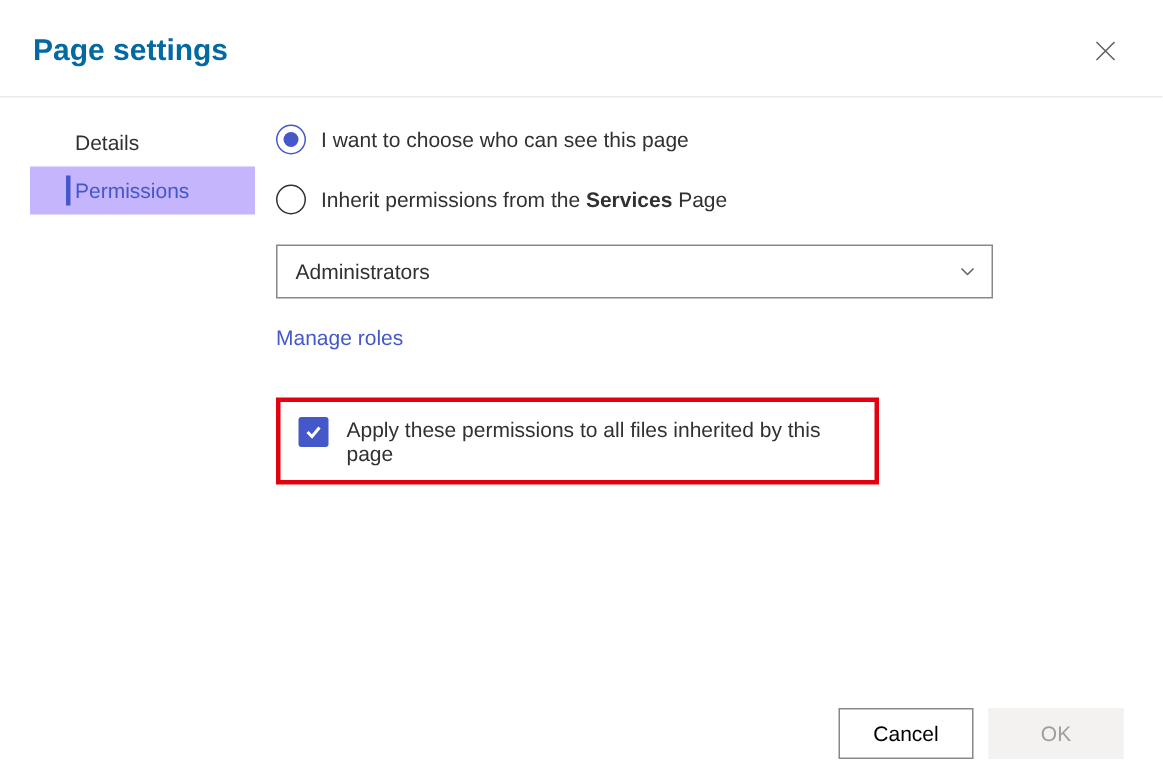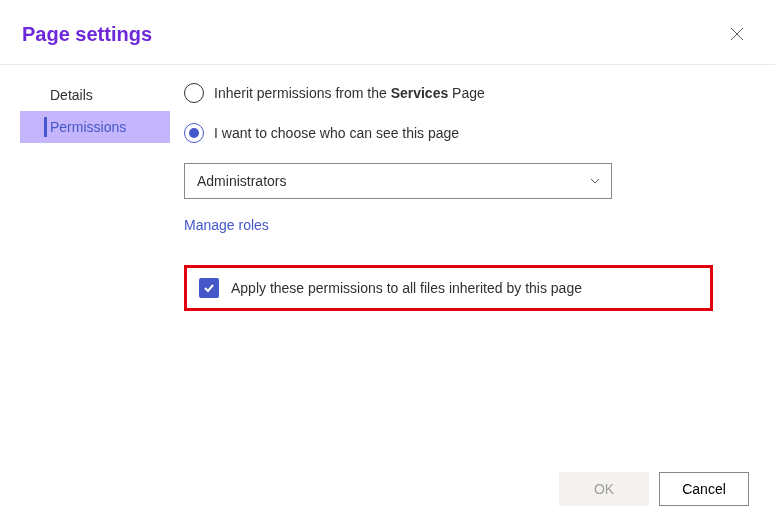--- a/index.html
+++ b/index.html
@@ -17,21 +17,21 @@
     .header {
       padding: 18px 22px 14px 22px;
       border-bottom: 1px solid #edebe9;
       display: flex;
       align-items: center;
       justify-content: space-between;
     }
     .title {
       font-size: 20px;
       font-weight: 600;
-      color: #6d28d9;
+      color: #0369a1;
     }
     .close-btn {
       width: 32px;
       height: 32px;
       display: flex;
       align-items: center;
       justify-content: center;
       cursor: pointer;
       color: #605e5c;
     }
@@ -93,21 +93,21 @@
     .radio.selected::after {
       content: "";
       width: 10px;
       height: 10px;
       background: #4558C9;
       border-radius: 50%;
     }
     .radio-label { cursor: pointer; }
     .radio-label b { font-weight: 600; }
     .select {
-      width: 428px;
+      width: 478px;
       height: 36px;
       border: 1px solid #8a8886;
       display: flex;
       align-items: center;
       justify-content: space-between;
       padding: 0 10px 0 12px;
       cursor: pointer;
       margin-bottom: 18px;
     }
     .chevron {
@@ -115,23 +115,22 @@
     }
     .link {
       color: #4558C9;
       cursor: pointer;
       display: inline-block;
       margin-bottom: 32px;
     }
     .highlight-box {
       border: 3px solid #e3000f;
       padding: 10px 12px;
-      width: 529px;
-      display: flex;
-      align-items: center;
+      width: 402px;
+      display: flex;
       gap: 12px;
     }
     .checkbox {
       width: 20px;
       height: 20px;
       background: #4558C9;
       display: inline-flex;
       align-items: center;
       justify-content: center;
       flex-shrink: 0;
@@ -176,29 +175,29 @@
 
 <div class="body">
   <div class="tabs">
     <div class="tab">Details</div>
     <div class="tab selected">Permissions</div>
   </div>
 
   <div class="content">
 
     <div class="radio-row">
+      <span class="radio selected"></span>
+      <span class="radio-label">I want to choose who can see this page</span>
+    </div>
+
+    <div class="radio-row">
       <span class="radio"></span>
       <span class="radio-label">
         <span>Inherit permissions from the </span><b>Services</b><span> Page</span>
       </span>
-    </div>
-
-    <div class="radio-row">
-      <span class="radio selected"></span>
-      <span class="radio-label">I want to choose who can see this page</span>
     </div>
 
     <div class="select">
       <span>Administrators</span>
       <svg class="chevron" width="12" height="12" viewBox="0 0 12 12">
           <path d="M2 4 L6 8 L10 4" stroke="currentColor" stroke-width="1" fill="none"></path>
         </svg>
     </div>
 
     <span class="link">Manage roles</span>
@@ -209,15 +208,15 @@
             <path d="M3 7 L6 10 L11 4" stroke="currentColor" stroke-width="2" fill="none"></path>
           </svg>
       </span>
       <span>Apply these permissions to all files inherited by this page</span>
     </div>
 
   </div>
 </div>
 
 <div class="footer">
+  <button class="btn">Cancel</button>
   <button class="btn primary">OK</button>
-  <button class="btn">Cancel</button>
 </div>
 
 </body></html>

